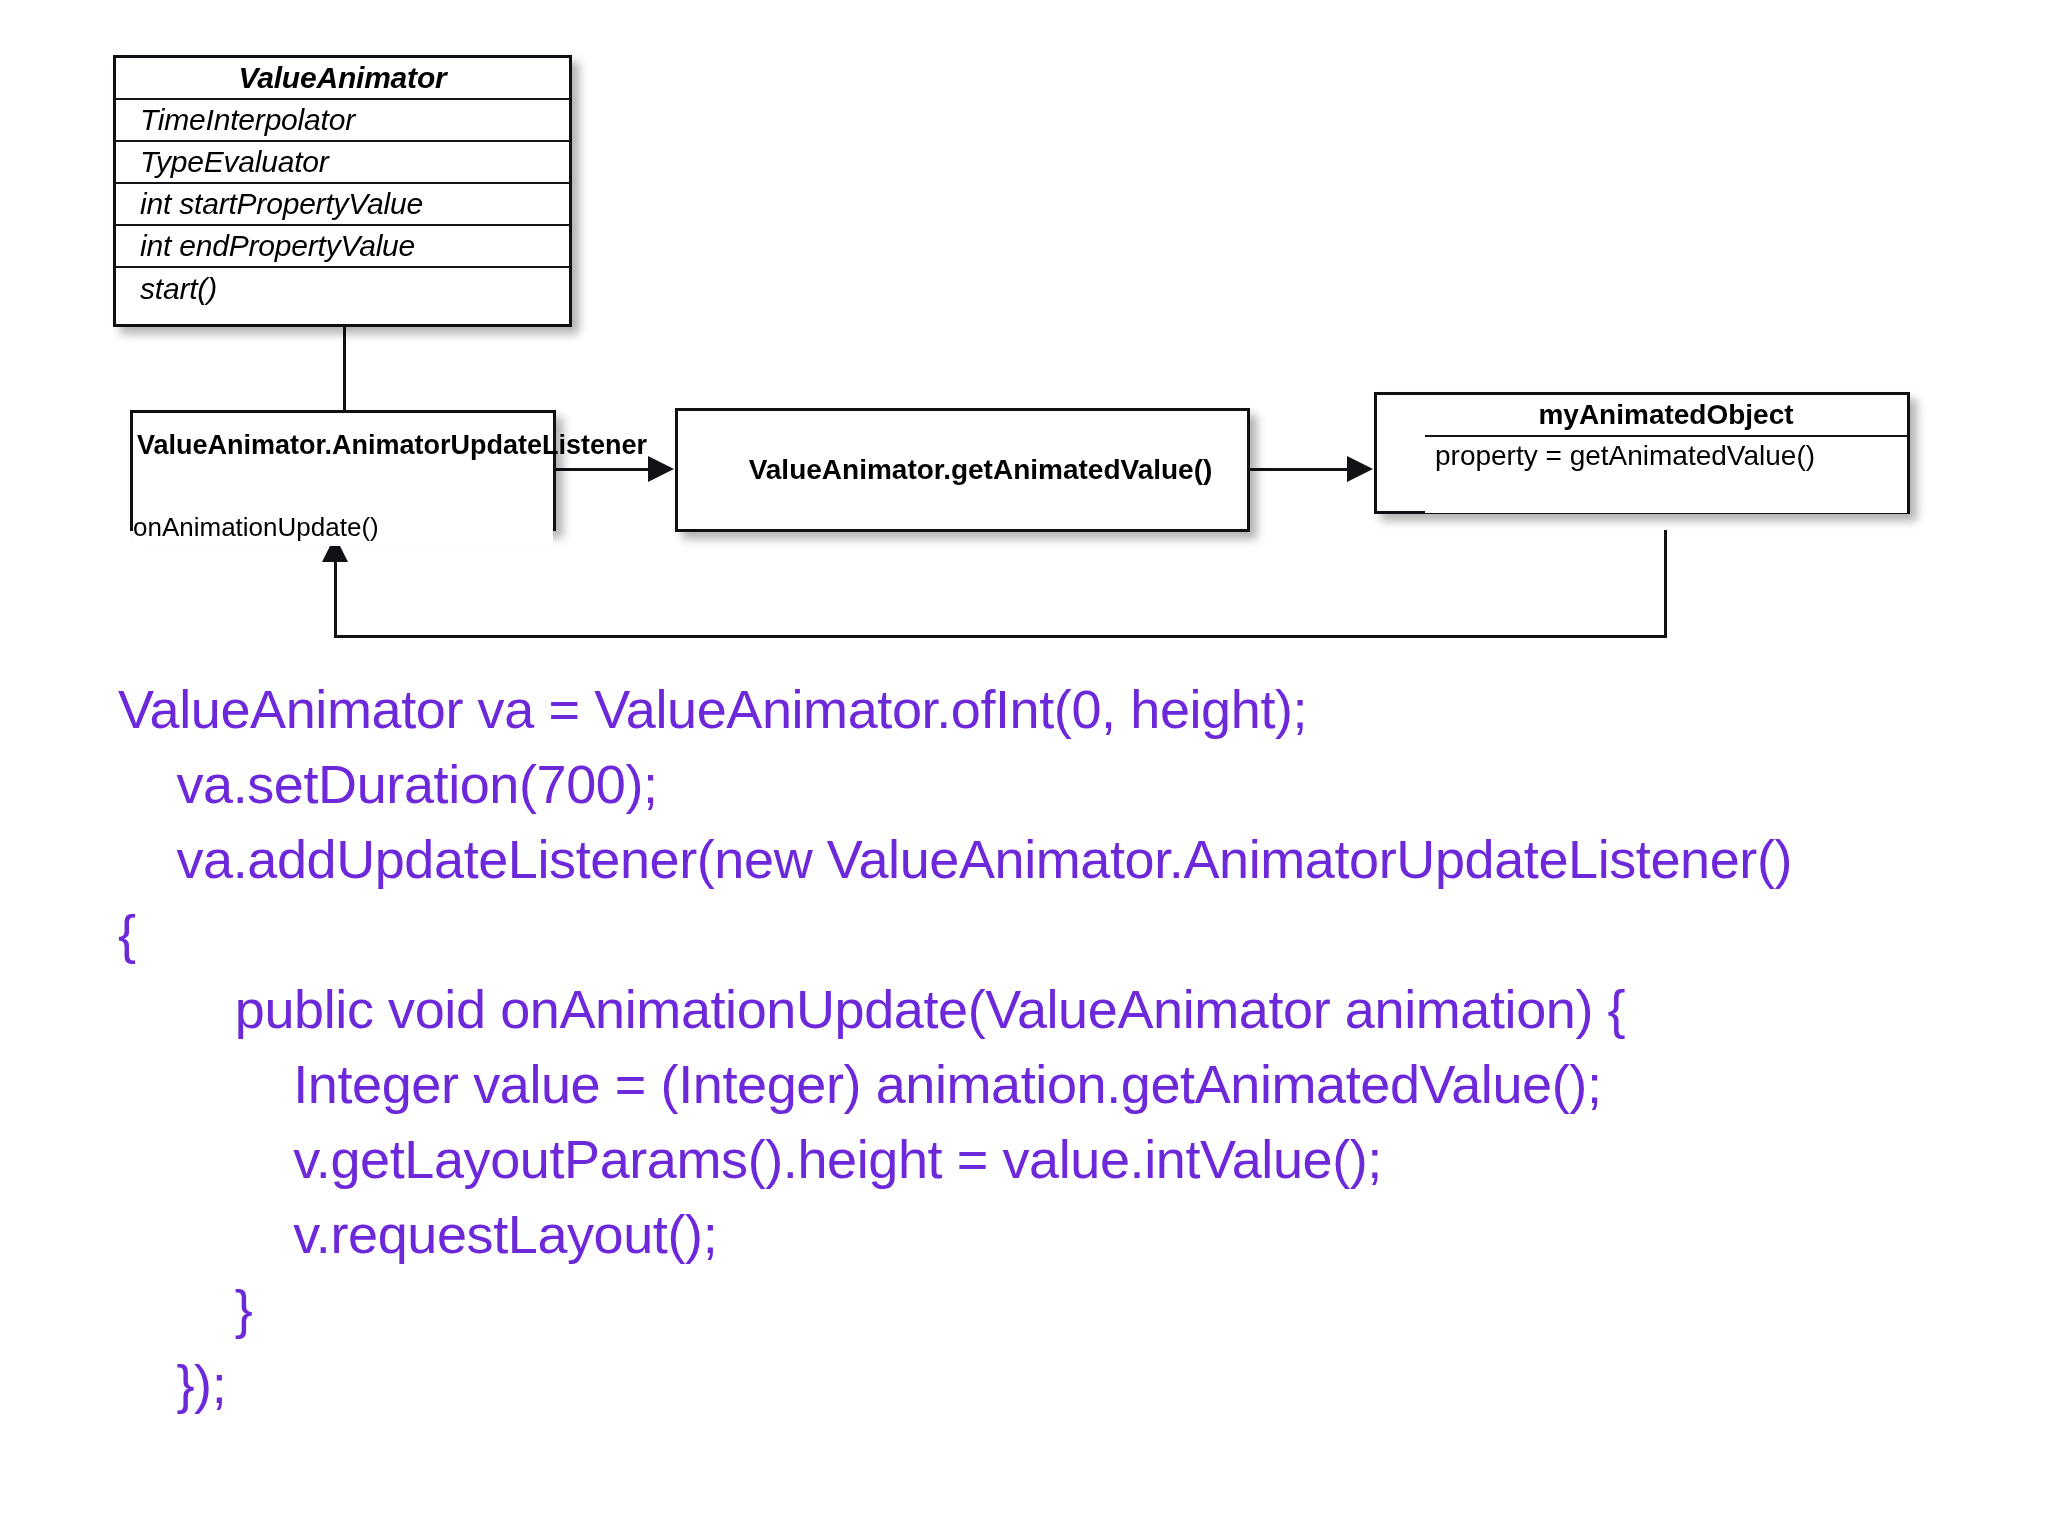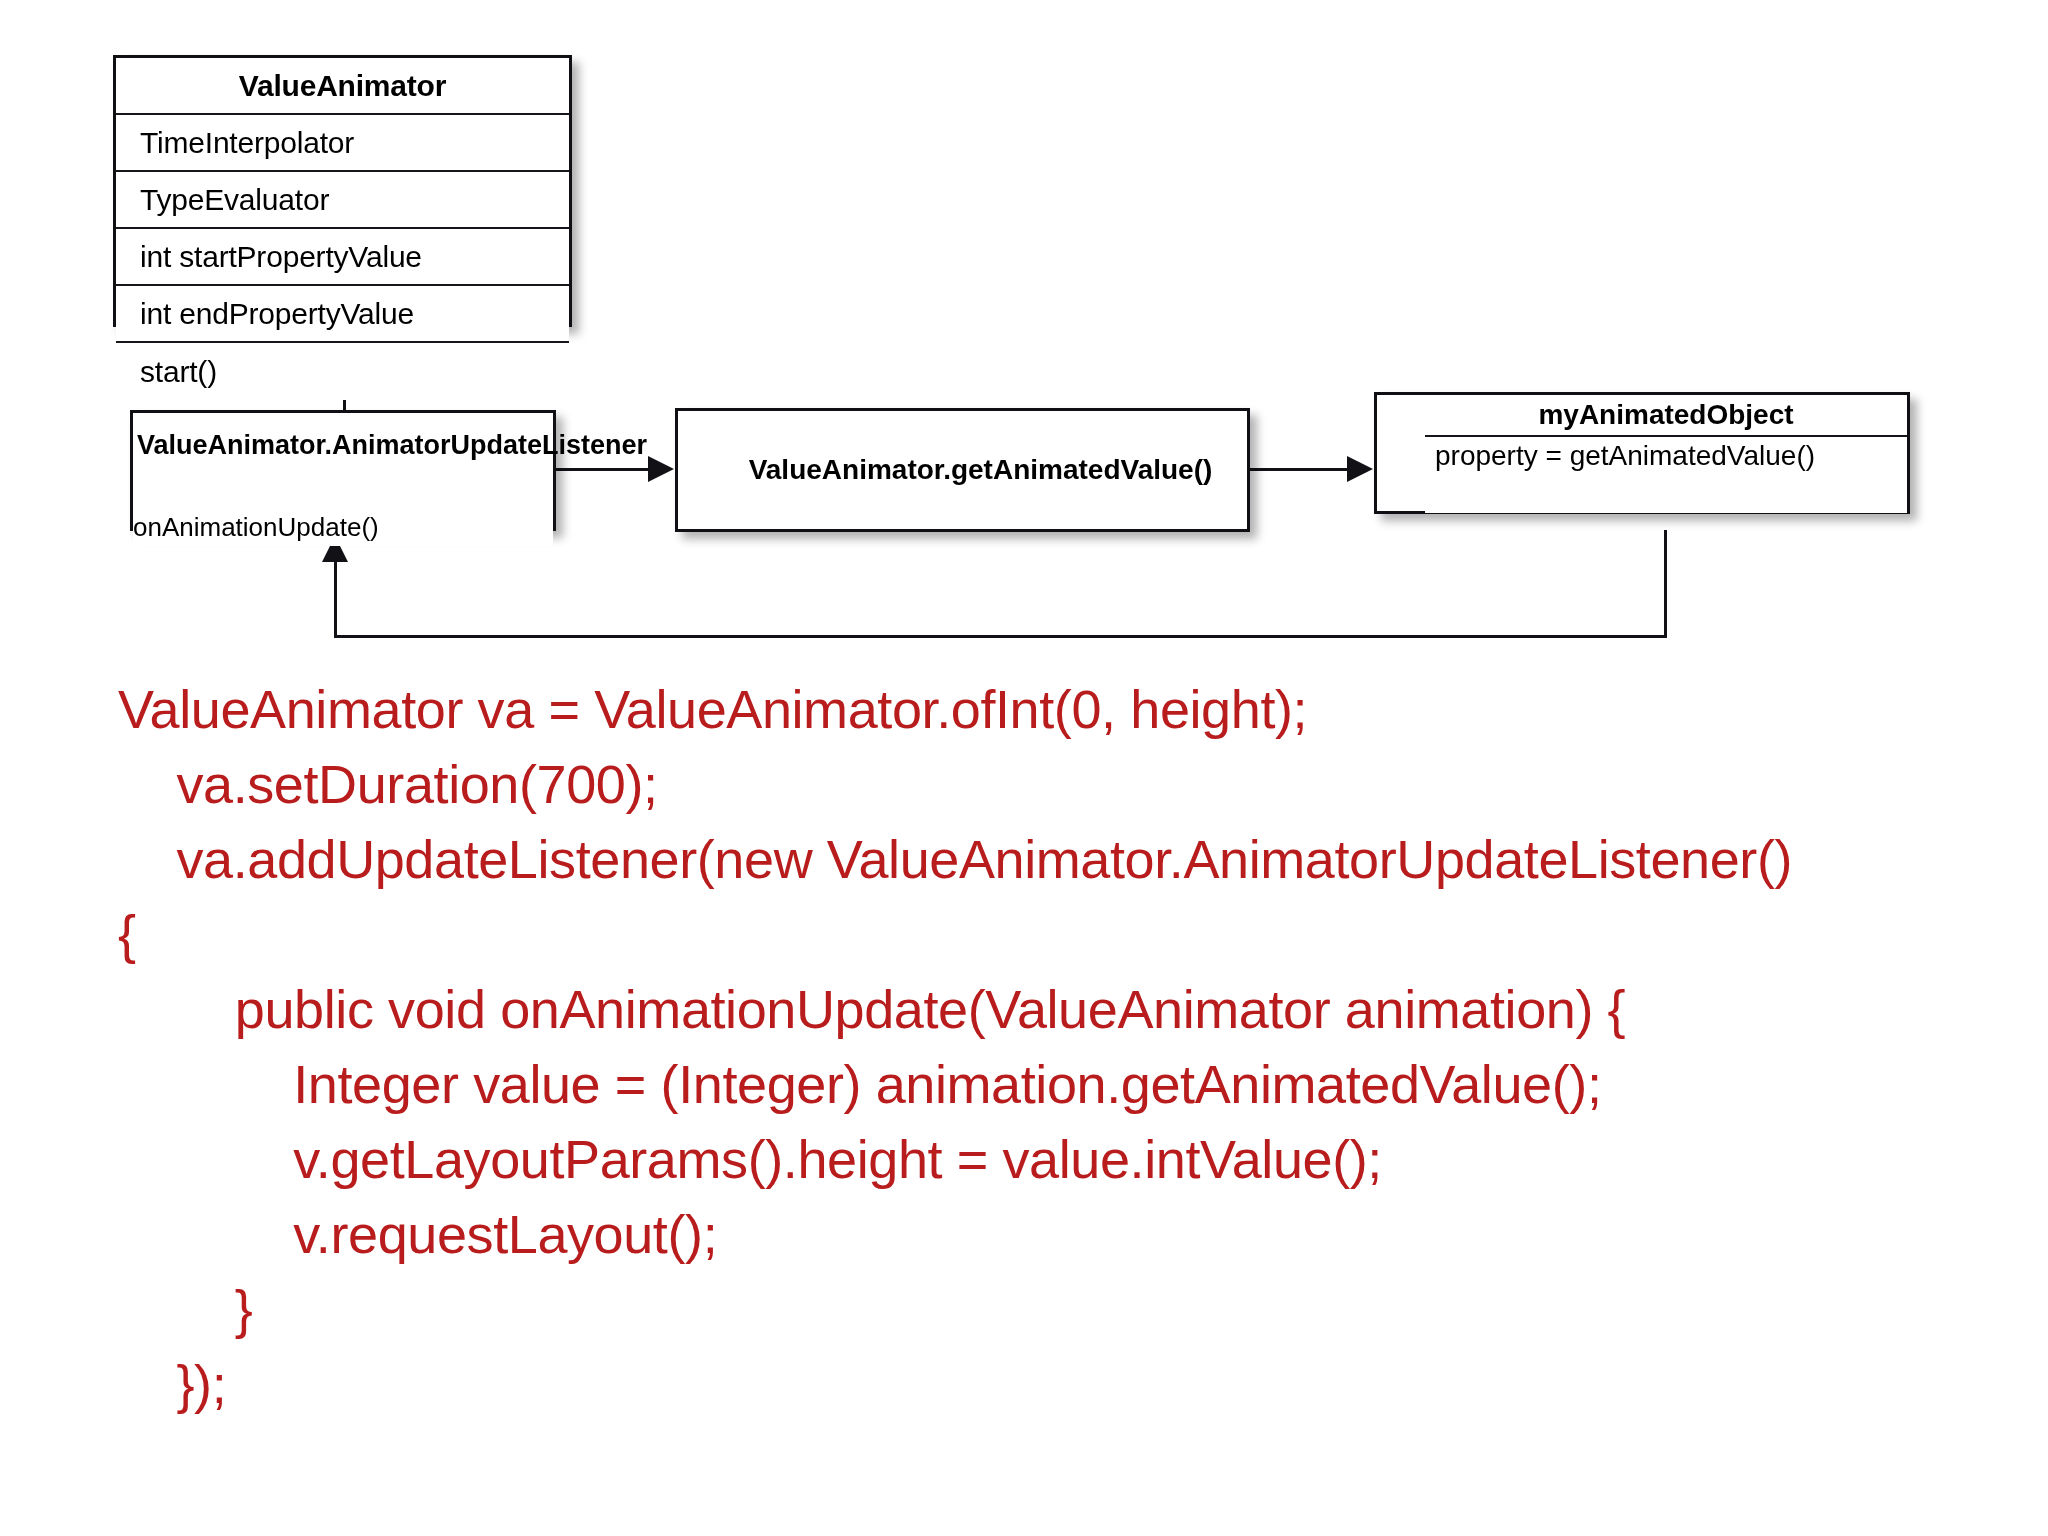--- a/index.html
+++ b/index.html
@@ -62,23 +62,24 @@
   }
 
   
   #box-value-animator {
     left: 113px;
     top: 55px;
     width: 459px;
     height: 272px;
   }
   #box-value-animator .row {
-    height: 57px;
+    height: 42px;
     font-size: 30px;
     letter-spacing: -0.2px;
+    font-style: italic;
   }
   #box-value-animator .row.head { font-size: 30px; }
   #box-value-animator .row.body { padding-left: 24px; }
 
   
   #box-listener {
     left: 130px;
     top: 410px;
     width: 426px;
     height: 121px;
@@ -166,21 +167,21 @@
   #code {
     position: absolute;
     left: 0;
     top: 672px;
     width: 2048px;
   }
   .codeline {
     font-family: "Liberation Sans", sans-serif;
     font-size: 54px;
     line-height: 75px;
-    color: #b91c1c;
+    color: #6d28d9;
     white-space: pre;
     letter-spacing: -0.4px;
     padding-left: 118px;
   }
 </style>
 </head>
 <body>
 
 <div id="stage">
 

